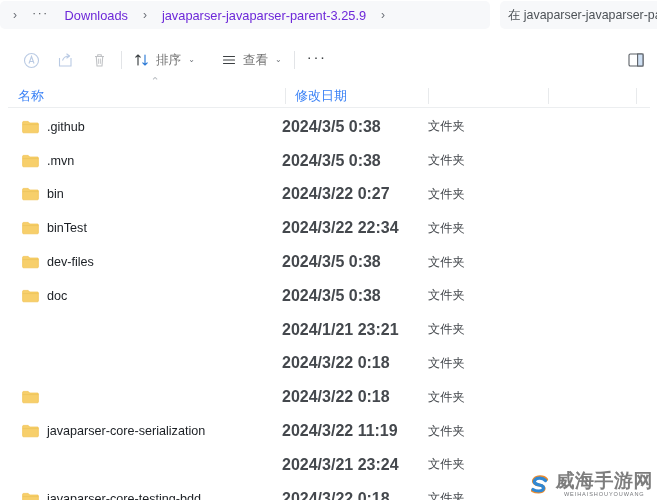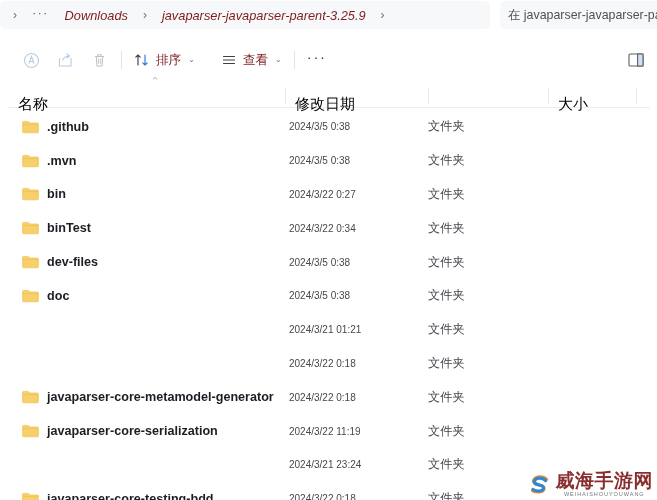--- a/index.html
+++ b/index.html
@@ -53,27 +53,26 @@
   .crumb-overflow {
     color: #5d6166;
     font-size: 13px;
     letter-spacing: 1.2px;
     padding: 0 8px 6px 6px;
     flex: 0 0 auto;
     line-height: 1;
   }
 
   .crumb {
-    color: #7f1d1d;
+    color: #6d28d9;
     font-size: 12.8px;
     padding: 4px 6px;
     border-radius: 3px;
     white-space: nowrap;
     flex: 0 0 auto;
-    font-style: italic;
   }
 
   .searchbox {
     position: absolute;
     left: 500px; top: 1px;
     width: 163px; height: 28px;
     background: #f7f8fa;
     border-radius: 5px;
     display: flex;
     align-items: center;
@@ -111,21 +110,21 @@
     gap: 6px;
     border-radius: 4px;
     padding: 0 7px;
     color: #3c4043;
   }
   .tb-icon-btn { width: 34px; padding: 0; }
   .tb-btn.disabled { opacity: .38; }
 
   .tb-label {
     font-size: 12.6px;
-    color: #7f1d1d;
+    color: #737373;
     white-space: nowrap;
   }
   .tb-caret {
     font-size: 8px;
     color: #70747a;
     line-height: 1;
     margin-left: 1px;
   }
 
   .tb-sep {
@@ -147,26 +146,26 @@
 
   
   .colheaders {
     position: absolute;
     left: 8px; top: 84px;
     width: 642px; height: 24px;
     border-bottom: 1px solid #eceef0;
   }
   .colheader {
     position: absolute;
-    top: 8px;
+    top: 0;
     height: 24px;
     display: flex;
     align-items: center;
-    font-size: 15px;
-    color: #000000;
+    font-size: 13px;
+    color: #3b82f6;
     padding-left: 10px;
   }
   .col-divider {
     position: absolute;
     top: 4px;
     width: 1px;
     height: 16px;
     background: #e8eaec;
   }
   .sort-caret {
@@ -195,62 +194,62 @@
 
   .cell-name {
     position: absolute;
     left: 22px;
     display: flex;
     align-items: center;
     gap: 8px;
   }
   .cell-date {
     position: absolute;
-    left: 289px;
-    font-size: 10px;
+    left: 282px;
+    font-size: 16px;
     color: #44484d;
     white-space: nowrap;
+    font-weight: bold;
   }
   .cell-type {
     position: absolute;
     left: 428px;
     font-size: 12.2px;
     color: #44484d;
     white-space: nowrap;
   }
   .cell-size {
     position: absolute;
     left: 548px;
     font-size: 12.2px;
     color: #44484d;
     white-space: nowrap;
   }
   .name-text {
     font-size: 12.6px;
     color: #1b1f24;
     white-space: nowrap;
-    font-weight: bold;
   }
 
   .folder-icon { width: 17px; height: 14px; display: block; }
 
   
   .watermark {
     position: absolute;
     right: 4px; bottom: 2px;
     display: flex;
     align-items: center;
     gap: 4px;
     opacity: .92;
   }
   .wm-text-wrap { display: flex; flex-direction: column; line-height: 1; }
   .wm-main {
     font-size: 19px;
     font-weight: bold;
-    color: #7f1d1d;
+    color: #737373;
     letter-spacing: .5px;
   }
   .wm-sub {
     font-size: 5.6px;
     color: #6a6c70;
     letter-spacing: .9px;
     margin-top: 2px;
     text-align: center;
   }
 </style>
@@ -347,23 +346,20 @@
     </div>
     <div class="col-divider" style="left:277px"></div>
 
     <div class="colheader" style="left:277px;width:143px">
       <span>修改日期</span>
     </div>
     <div class="col-divider" style="left:420px"></div>
 
     <div class="col-divider" style="left:540px"></div>
 
-    <div class="colheader" style="left:540px;width:88px">
-      <span>大小</span>
-    </div>
     <div class="col-divider" style="left:628px"></div>
   </div>
 
   <div class="filelist" id="filelist">
       <div class="row">
         <div class="cell-name">
          <svg class="folder-icon" viewBox="0 0 17 14">
       <path d="M0.6 2.4 C0.6 1.8 1 1.4 1.6 1.4 H6.2 L7.7 3 H15.4 C16 3 16.4 3.4 16.4 4 V11.8 C16.4 12.4 16 12.8 15.4 12.8 H1.6 C1 12.8 0.6 12.4 0.6 11.8 Z" fill="#f7cf6b" stroke="#f0c24f" stroke-width="0.7"></path>
       <path d="M0.6 4.6 H16.4" stroke="#e9bf58" stroke-width="0.6" fill="none"></path>
     </svg>
@@ -398,21 +394,21 @@
        <div class="cell-size"></div>
       </div>
       <div class="row">
         <div class="cell-name">
          <svg class="folder-icon" viewBox="0 0 17 14">
       <path d="M0.6 2.4 C0.6 1.8 1 1.4 1.6 1.4 H6.2 L7.7 3 H15.4 C16 3 16.4 3.4 16.4 4 V11.8 C16.4 12.4 16 12.8 15.4 12.8 H1.6 C1 12.8 0.6 12.4 0.6 11.8 Z" fill="#f7cf6b" stroke="#f0c24f" stroke-width="0.7"></path>
       <path d="M0.6 4.6 H16.4" stroke="#e9bf58" stroke-width="0.6" fill="none"></path>
     </svg>
          <span class="name-text">binTest</span>
        </div>
-       <div class="cell-date">2024/3/22 0:34</div>
+       <div class="cell-date">2024/3/22 22:34</div>
        <div class="cell-type">文件夹</div>
        <div class="cell-size"></div>
       </div>
       <div class="row">
         <div class="cell-name">
          <svg class="folder-icon" viewBox="0 0 17 14">
       <path d="M0.6 2.4 C0.6 1.8 1 1.4 1.6 1.4 H6.2 L7.7 3 H15.4 C16 3 16.4 3.4 16.4 4 V11.8 C16.4 12.4 16 12.8 15.4 12.8 H1.6 C1 12.8 0.6 12.4 0.6 11.8 Z" fill="#f7cf6b" stroke="#f0c24f" stroke-width="0.7"></path>
       <path d="M0.6 4.6 H16.4" stroke="#e9bf58" stroke-width="0.6" fill="none"></path>
     </svg>
          <span class="name-text">dev-files</span>
@@ -427,36 +423,35 @@
       <path d="M0.6 2.4 C0.6 1.8 1 1.4 1.6 1.4 H6.2 L7.7 3 H15.4 C16 3 16.4 3.4 16.4 4 V11.8 C16.4 12.4 16 12.8 15.4 12.8 H1.6 C1 12.8 0.6 12.4 0.6 11.8 Z" fill="#f7cf6b" stroke="#f0c24f" stroke-width="0.7"></path>
       <path d="M0.6 4.6 H16.4" stroke="#e9bf58" stroke-width="0.6" fill="none"></path>
     </svg>
          <span class="name-text">doc</span>
        </div>
        <div class="cell-date">2024/3/5 0:38</div>
        <div class="cell-type">文件夹</div>
        <div class="cell-size"></div>
       </div>
       <div class="row">
-       <div class="cell-date">2024/3/21 01:21</div>
+       <div class="cell-date">2024/1/21 23:21</div>
        <div class="cell-type">文件夹</div>
        <div class="cell-size"></div>
       </div>
       <div class="row">
        <div class="cell-date">2024/3/22 0:18</div>
        <div class="cell-type">文件夹</div>
        <div class="cell-size"></div>
       </div>
       <div class="row">
         <div class="cell-name">
          <svg class="folder-icon" viewBox="0 0 17 14">
       <path d="M0.6 2.4 C0.6 1.8 1 1.4 1.6 1.4 H6.2 L7.7 3 H15.4 C16 3 16.4 3.4 16.4 4 V11.8 C16.4 12.4 16 12.8 15.4 12.8 H1.6 C1 12.8 0.6 12.4 0.6 11.8 Z" fill="#f7cf6b" stroke="#f0c24f" stroke-width="0.7"></path>
       <path d="M0.6 4.6 H16.4" stroke="#e9bf58" stroke-width="0.6" fill="none"></path>
     </svg>
-         <span class="name-text">javaparser-core-metamodel-generator</span>
        </div>
        <div class="cell-date">2024/3/22 0:18</div>
        <div class="cell-type">文件夹</div>
        <div class="cell-size"></div>
       </div>
       <div class="row">
         <div class="cell-name">
          <svg class="folder-icon" viewBox="0 0 17 14">
       <path d="M0.6 2.4 C0.6 1.8 1 1.4 1.6 1.4 H6.2 L7.7 3 H15.4 C16 3 16.4 3.4 16.4 4 V11.8 C16.4 12.4 16 12.8 15.4 12.8 H1.6 C1 12.8 0.6 12.4 0.6 11.8 Z" fill="#f7cf6b" stroke="#f0c24f" stroke-width="0.7"></path>
       <path d="M0.6 4.6 H16.4" stroke="#e9bf58" stroke-width="0.6" fill="none"></path>

